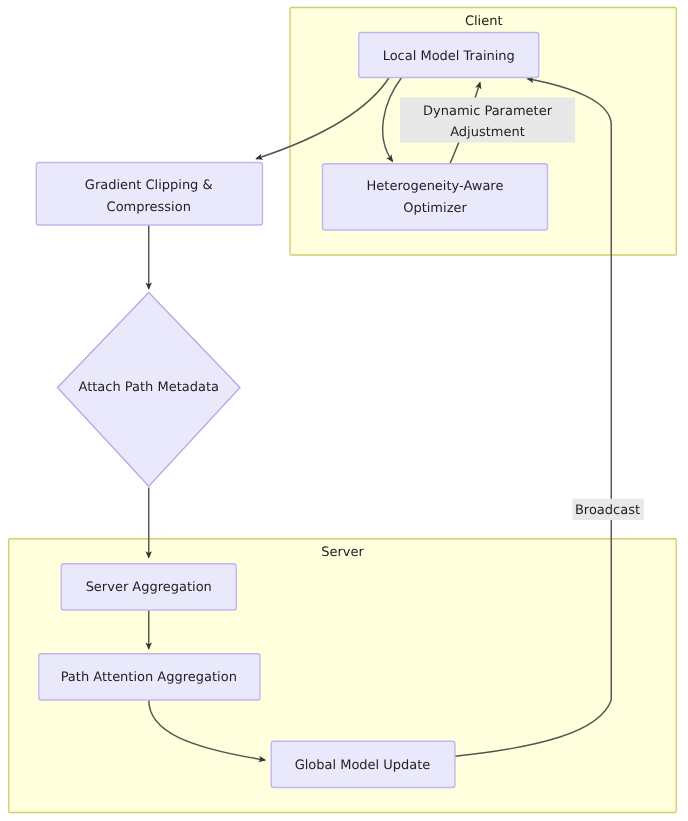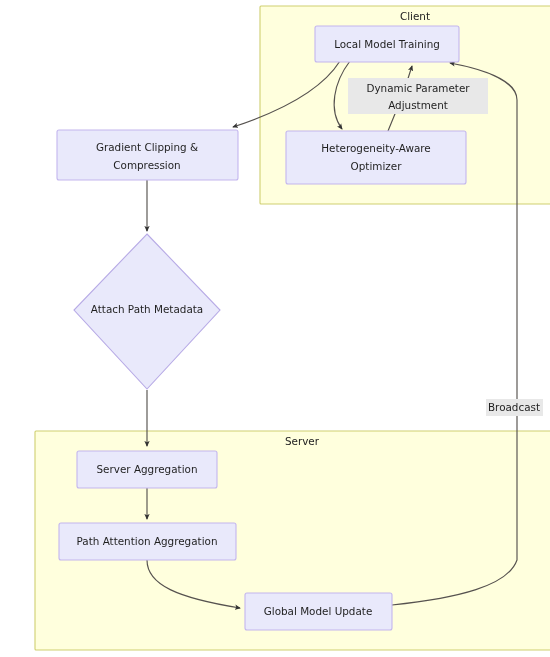--- a/index.html
+++ b/index.html
@@ -1,18 +1,18 @@
 <!DOCTYPE html>
 <html><head>
 <meta charset="utf-8">
 <style>
   html,body{margin:0;padding:0;background:#ffffff;}
   body{width:550px;height:657px;overflow:hidden;
        font-family:"DejaVu Sans","Liberation Sans",sans-serif;}
-  #diagram{position:relative;width:466px;height:657px;padding-left:28px;}
+  #diagram{position:relative;width:466px;height:657px;}
   svg{display:block;}
   .node-rect{fill:#e9e9fb;stroke:#c3b6ee;stroke-width:1.1;}
   .node-diamond{fill:#e9e9fb;stroke:#b7aae6;stroke-width:1.1;}
   .cluster-rect{fill:#ffffdd;stroke:#cfcf70;stroke-width:1.1;}
   .edge-path{fill:none;stroke:#56524f;stroke-width:1.15;}
   .node-label{font-size:10.4px;fill:#1f1f1f;text-anchor:middle;
               dominant-baseline:middle;font-family:"DejaVu Sans","Liberation Sans",sans-serif;}
   .cluster-label{font-size:10.4px;fill:#222222;text-anchor:middle;
               dominant-baseline:middle;font-family:"DejaVu Sans","Liberation Sans",sans-serif;}
   .edge-label-text{font-size:10.4px;fill:#1f1f1f;text-anchor:middle;

